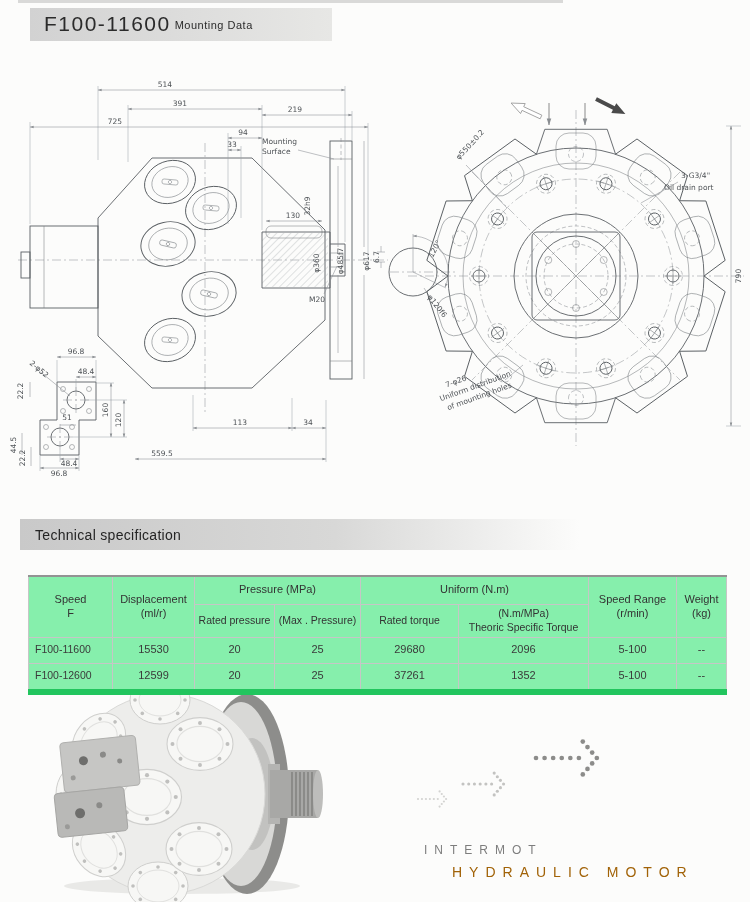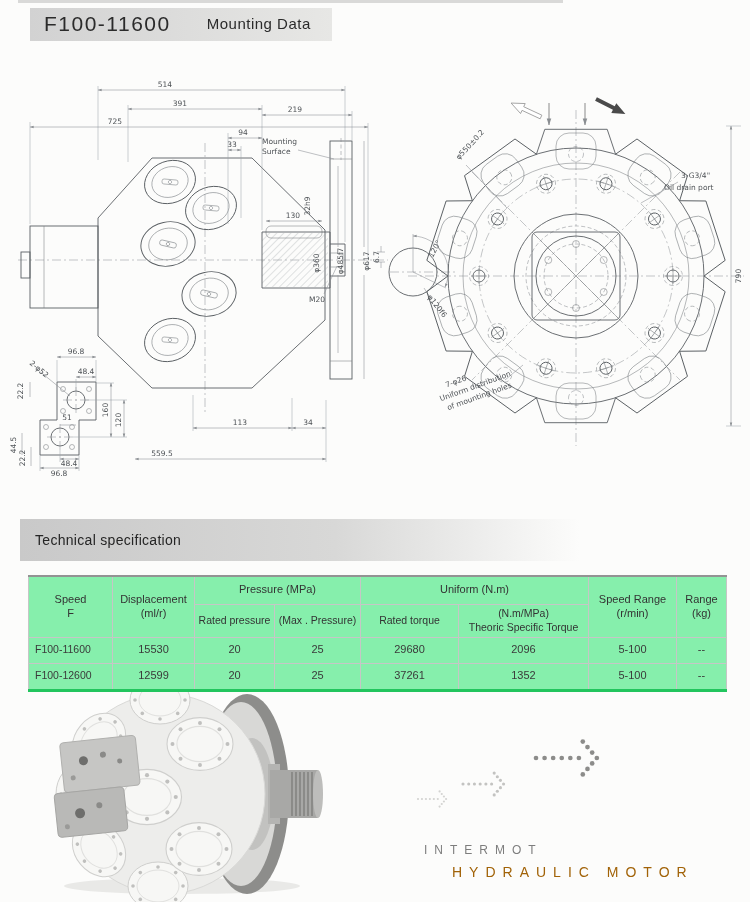--- a/index.html
+++ b/index.html
@@ -4,33 +4,33 @@
 <style>
   html,body{margin:0;padding:0;}
   body{width:750px;height:902px;position:relative;background:#fcfcfb;
        font-family:"Liberation Sans",sans-serif;overflow:hidden;}
   .abs{position:absolute;}
   
   .titlebar{left:30px;top:8px;width:302px;height:33px;
     background:linear-gradient(to right,#d2d2d2,#e7e7e5);
     display:flex;align-items:baseline;padding-left:14px;box-sizing:border-box;}
   .model{font-size:21px;color:#2b2b2b;letter-spacing:1.5px;padding-top:4px;}
-  .subtitle{font-size:15px;color:#2b2b2b;margin-left:36px;letter-spacing:.5px;position:relative;top:-2px;}
+  .subtitle{font-size:11px;color:#2b2b2b;margin-left:4px;letter-spacing:.5px;position:relative;top:-2px;}
   .scanedge{left:18px;top:0;width:545px;height:3px;background:#bcbcbc;opacity:.55;}
-  .specbar{left:20px;top:519px;width:700px;height:42px;
+  .specbar{left:20px;top:519px;width:700px;height:31px;
     background:linear-gradient(to right,#c9c9c9 0%,#d8d8d7 45%,rgba(250,250,249,0) 80%);
     display:flex;align-items:center;padding-left:15px;box-sizing:border-box;}
   .specbar span{font-size:14px;color:#252525;letter-spacing:.3px;}
   
   .spec-table{position:absolute;left:28px;top:575px;border-collapse:collapse;
     font-size:11px;color:#333;table-layout:fixed;}
   .spec-table th,.spec-table td{border:1px solid #c6c6c6;font-weight:normal;
     text-align:center;padding:0 2px;line-height:1.25;background:#86efac;}
   .spec-table{border-top:2px solid #939393;}
-  .spec-table tr.last td{border-bottom:3px solid #22c55e;}
+  .spec-table tr.last td{border-bottom:6px solid #22c55e;}
   .spec-table .grp{height:28px;}
   .spec-table .sub th{height:32px;}
   .spec-table td{height:25px;color:#3a3a3a;}
   .spec-table td.typ{text-align:left;padding-left:6px;font-size:10.5px;}
   .small2{font-size:10.5px;}
   
   .brand1{left:424px;top:843px;font-size:12px;letter-spacing:7px;color:#7d7d7d;}
   .brand2{left:452px;top:864px;font-size:14px;letter-spacing:7px;color:#a16207;}
   
   .ln{stroke:#5a5f63;stroke-width:.9;fill:none;}
@@ -371,21 +371,21 @@
       <span>Displacement</span><br>
       <span>(ml/r)</span>
     </th>
     <th colspan="2">Pressure (MPa)</th>
     <th colspan="2">Uniform (N.m)</th>
     <th rowspan="2">
       <span>Speed Range</span><br>
       <span>(r/min)</span>
     </th>
     <th rowspan="2">
-      <span>Range</span><br>
+      <span>Weight</span><br>
       <span>(kg)</span>
     </th>
   </tr>
   <tr class="sub">
     <th class="small2">Rated pressure</th>
     <th class="small2">(Max . Pressure)</th>
     <th class="small2">Rated torque</th>
     <th class="small2">
       <span>(N.m/MPa)</span><br>
       <span>Theoric Specific Torque</span>

